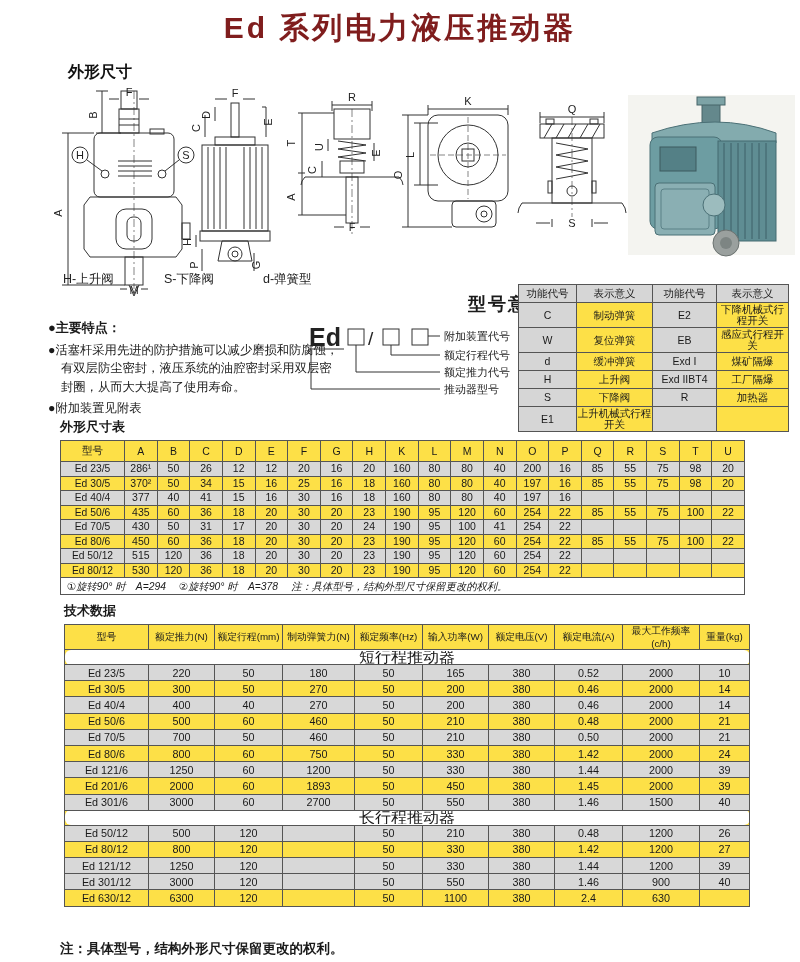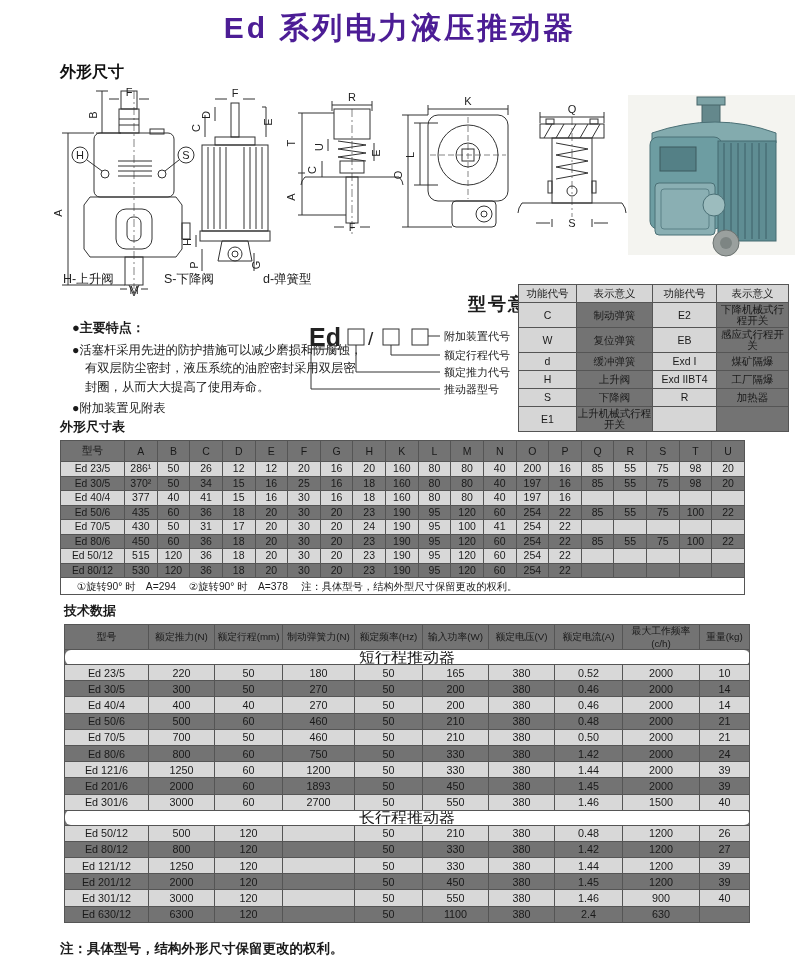--- a/index.html
+++ b/index.html
@@ -2,64 +2,64 @@
 <html><head>
 <meta charset="utf-8">
 <style>
   html,body{margin:0;padding:0;}
   body{
     width:800px;height:962px;position:relative;background:#fff;
     font-family:"Liberation Sans","DejaVu Sans",sans-serif;color:#1a1a1a;overflow:hidden;
   }
   .abs{position:absolute;}
   .page-title{top:8px;left:0;width:100%;text-align:center;font-size:30px;font-weight:bold;
-    color:#4c1d95;letter-spacing:3px;}
+    color:#7f1d1d;letter-spacing:3px;}
   .sec-head{font-size:16px;font-weight:bold;color:#111;}
   
   svg text{font-family:"Liberation Sans","DejaVu Sans",sans-serif;fill:#222;}
   
-  .features{left:48px;top:318px;width:292px;font-size:12.3px;line-height:1.52;margin-left:24px;}
+  .features{left:48px;top:318px;width:292px;font-size:12.3px;line-height:1.52;}
   .features .f-head{font-weight:bold;font-size:13px;margin-bottom:3px;}
   .features .f-item{text-indent:-13px;padding-left:13px;margin-bottom:2px;}
   
   .model{left:298px;top:292px;width:250px;}
   .model .m-title{text-align:right;font-size:18px;font-weight:bold;letter-spacing:2px;}
   
   .att-wrap{left:518px;top:284px;width:272px;}
   .att-title{font-size:13.5px;font-weight:bold;margin-bottom:4px;}
-  table{border-collapse:collapse;table-layout:fixed;background:#737373;}
+  table{border-collapse:collapse;table-layout:fixed;background:#fde047;}
   td,th{border:1px solid #555;text-align:center;overflow:hidden;font-weight:normal;}
   .att-table{width:270px;border:1.5px solid #444;}
   .att-table th{background:#d6d6d6;font-size:10.5px;height:17px;padding:0;}
   .att-table td{font-size:10.5px;padding:1px 0;line-height:11px;height:15px;}
   .att-table td.code{background:#d6d6d6;}
   
   .dim-wrap{left:60px;top:418px;width:686px;}
   .dim-title,.tech-title{font-size:13px;font-weight:bold;margin-bottom:4px;}
   .dim-table{width:685px;border:1.5px solid #444;}
   .dim-table th{font-size:10.5px;height:20px;padding:0;}
   .dim-table td{font-size:10.5px;height:13.5px;line-height:11px;padding:0;}
   .dim-table td:first-child{font-size:10.3px;}
   .dim-table col.model-col{width:64px;}
   tr.shaded td{background:#d8d8d8;}
-  .dim-table tfoot td{height:16px;text-align:left;padding-left:16px;font-size:10.5px;background:#fff;}
+  .dim-table tfoot td{height:16px;text-align:left;padding-left:6px;font-size:10.5px;background:#fff;font-style:italic;}
   
   .tech-wrap{left:44px;top:602px;width:686px;padding-left:20px;}
   .tech-table{width:685px;border:1.5px solid #444;}
   .tech-table th{font-size:9.8px;height:23px;padding:0 1px;}
   .tech-table td{font-size:10.8px;height:15.2px;padding:0;line-height:12px;}
   .tech-table tr.band td{background:#fff;font-size:16px;height:14px;border-radius:6px;}
   .bottom-note{left:60px;top:940px;font-size:13.5px;font-weight:bold;}
 </style>
 </head>
 <body>
 
 <div class="abs page-title">Ed 系列电力液压推动器</div>
 
-<div class="abs sec-head" style="left:60px;top:62px;">外形尺寸</div>
+<div class="abs sec-head" style="left:68px;top:62px;">外形尺寸</div>
 
 <div class="abs" style="left:0;top:85px;width:800px;height:212px;">
 <svg width="800" height="212" viewBox="0 0 800 212">
   <g stroke="#333" stroke-width="1" fill="none">
 
     <g>
       <rect x="121" y="6" width="16" height="18"></rect>
           <rect x="119" y="24" width="20" height="24"></rect>
       <line x1="119" y1="34" x2="139" y2="34"></line>
           <line x1="119" y1="40" x2="139" y2="40"></line>
@@ -728,32 +728,20 @@
           <td>1250</td>
           <td>120</td>
           <td></td>
           <td>50</td>
           <td>330</td>
           <td>380</td>
           <td>1.44</td>
           <td>1200</td>
           <td>39</td>
         </tr>
-        <tr>
-          <td>Ed 201/12</td>
-          <td>2000</td>
-          <td>120</td>
-          <td></td>
-          <td>50</td>
-          <td>450</td>
-          <td>380</td>
-          <td>1.45</td>
-          <td>1200</td>
-          <td>39</td>
-        </tr>
         <tr class="shaded">
           <td>Ed 301/12</td>
           <td>3000</td>
           <td>120</td>
           <td></td>
           <td>50</td>
           <td>550</td>
           <td>380</td>
           <td>1.46</td>
           <td>900</td>

